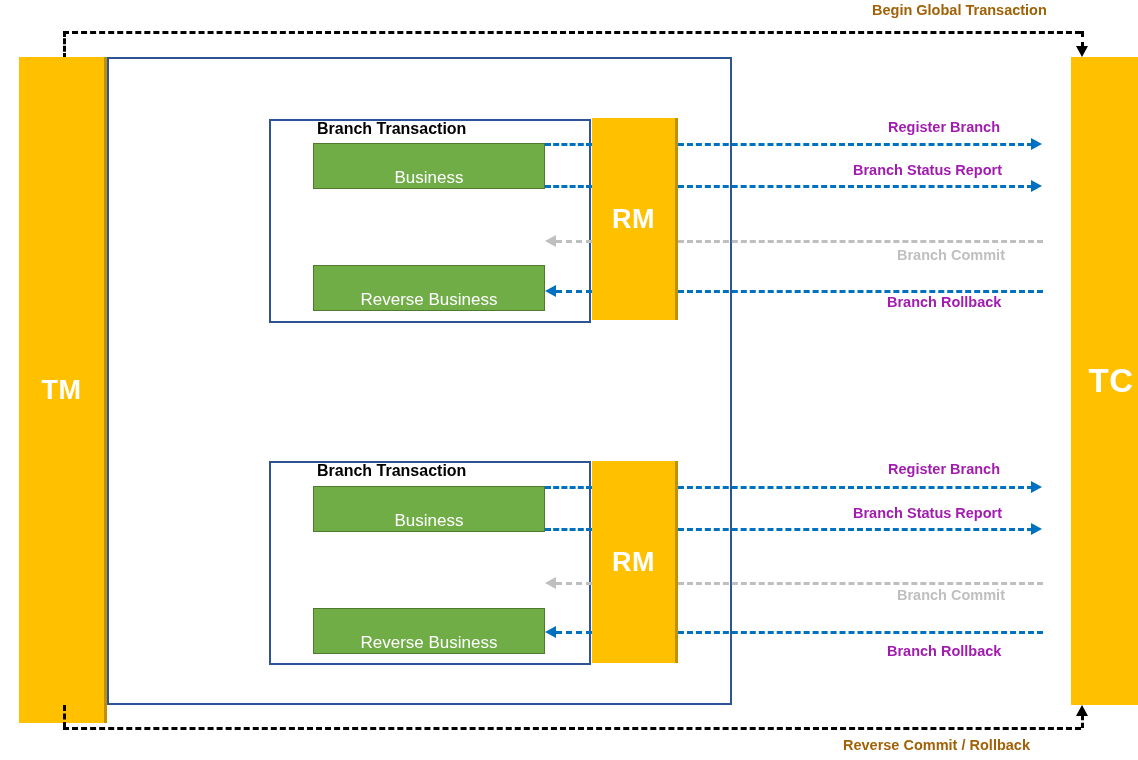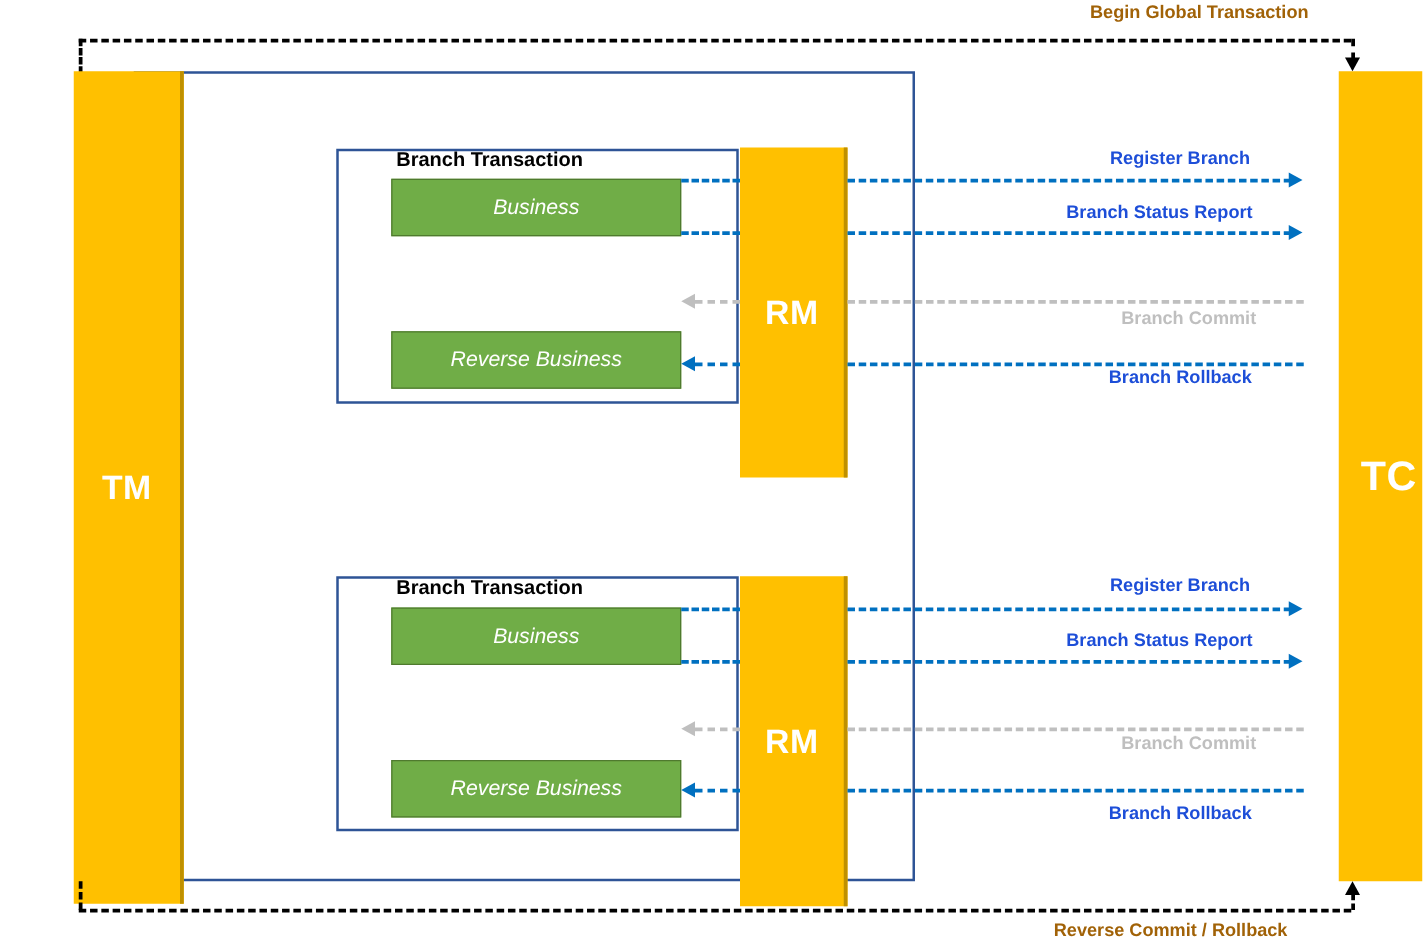--- a/index.html
+++ b/index.html
@@ -22,23 +22,23 @@
     background: #FFC000;
     border-right: 3px solid #BF9000;
     box-sizing: border-box;
     display: flex;
     align-items: center;
     justify-content: center;
     color: #ffffff;
     font-weight: bold;
     letter-spacing: 0.5px;
   }
-  #tm-box   { left: 19px;   top: 57px;  width: 88px;  height: 666px; font-size: 27px; margin-left: 40px; }
+  #tm-box   { left: 19px;   top: 57px;  width: 88px;  height: 666px; font-size: 27px; }
   #tc-box   { left: 1071px; top: 57px;  width: 83px;  height: 648px; font-size: 33px; }
-  .rm-box   { width: 86px;  height: 264px; font-size: 27px; }
+  .rm-box   { width: 86px;  height: 202px; font-size: 27px; }
   #rm-box-1 { left: 592px;  top: 118px; }
   #rm-box-2 { left: 592px;  top: 461px; }
 
   
   #global-box {
     position: absolute;
     left: 107px;
     top: 57px;
     width: 625px;
     height: 648px;
@@ -85,25 +85,24 @@
   
   .green-box {
     position: absolute;
     left: 313px;
     width: 232px;
     height: 46px;
     background: #70AD47;
     border: 1px solid #4F7A2E;
     box-sizing: border-box;
     display: flex;
-    align-items: center;
+    align-items: flex-end;
     justify-content: center;
     color: #ffffff;
     font-size: 17px;
-    font-style: italic;
   }
   #green-biz-1     { top: 143px; }
   #green-rev-1     { top: 265px; }
   #green-biz-2     { top: 486px; }
   #green-rev-2     { top: 608px; }
 
   
   .hline {
     position: absolute;
     height: 0;
@@ -157,21 +156,21 @@
   }
 
   
   .msg-label {
     position: absolute;
     font-size: 14.5px;
     font-weight: bold;
     white-space: nowrap;
     text-align: right;
   }
-  .msg-label.blue { color: #1d4ed8; }
+  .msg-label.blue { color: #a21caf; }
   .msg-label.gray { color: #BFBFBF; }
   .msg-label.black { color: #a16207; }
 </style>
 </head>
 <body>
 
 <div id="canvas">
 
   <div class="msg-label black" style="left:872px; top:2px;">Begin Global Transaction</div>
 

